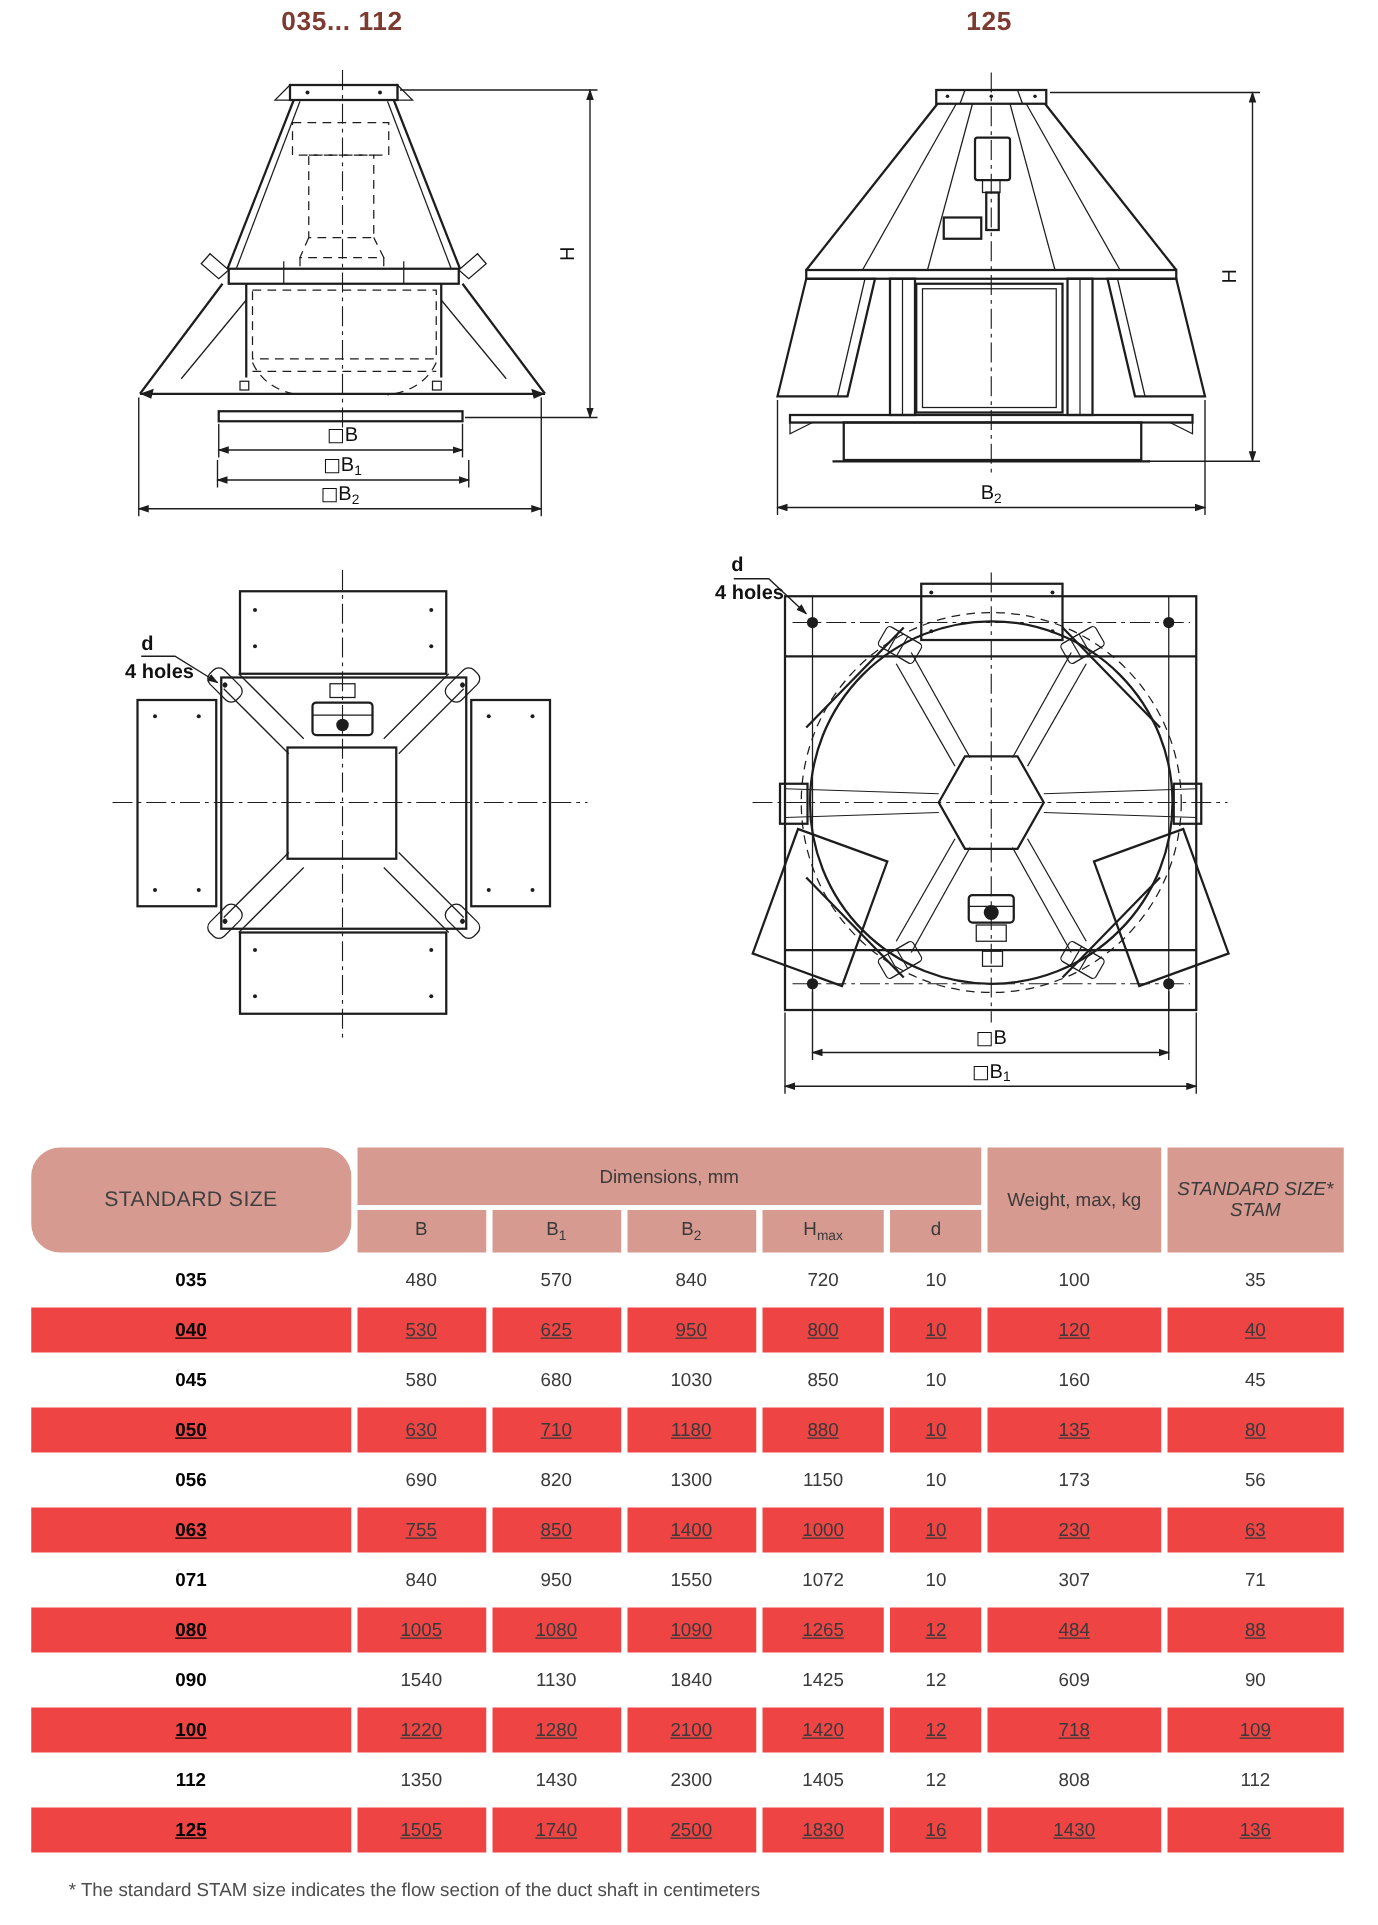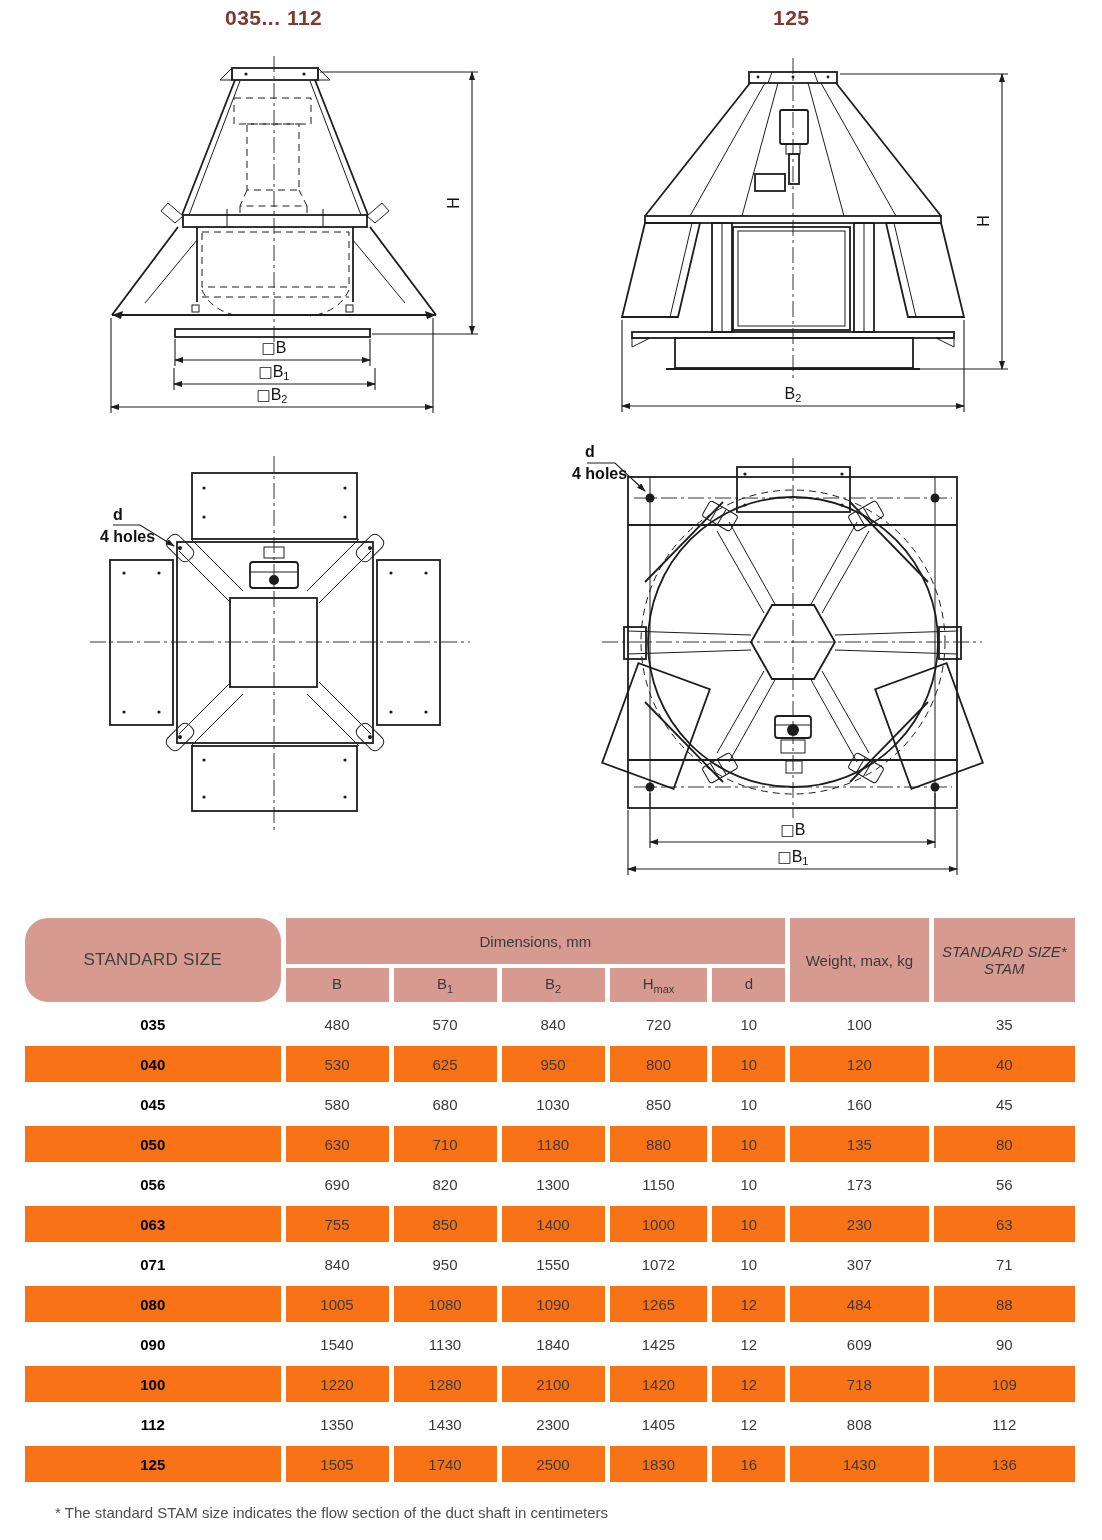--- a/index.html
+++ b/index.html
@@ -25,21 +25,21 @@
   table.spec { position:absolute; left:20px; top:914px; width:1060px;
                border-collapse:separate; border-spacing:5px 4px; table-layout:fixed; }
   table.spec th, table.spec td { text-align:center; vertical-align:middle; padding:0; }
   table.spec thead th { background:#d79a90; color:#3a3a3a; font-weight:normal; font-size:15px; }
   table.spec thead tr.h1 th { height:46px; }
   table.spec thead tr.h2 th { height:34px; }
   table.spec th.h-size { font-weight:normal; color:#404040; font-size:17px; letter-spacing:0.3px;border-radius:23px; }
   table.spec th sub, table.spec td sub { font-size:11px; }
   table.spec tbody td { height:36px; font-size:15px; color:#3a3a3a; background:#ffffff; }
   table.spec tbody td.size-cell { font-weight:bold; color:#000000; }
-  table.spec tbody tr.alt td { background:#f97316; }
+  table.spec tbody tr.alt td { background:#ef4444;text-decoration:underline; }
   .stam2 { display:block;font-style:italic; }
 
   .footnote { position:absolute; left:28px; top:1504px; font-size:15px; color:#4d4d4d;margin-left:27px; }
 </style>
 </head>
 <body>
 
 <div class="page">
 
   <div class="dwg-title left">035... 112</div>

